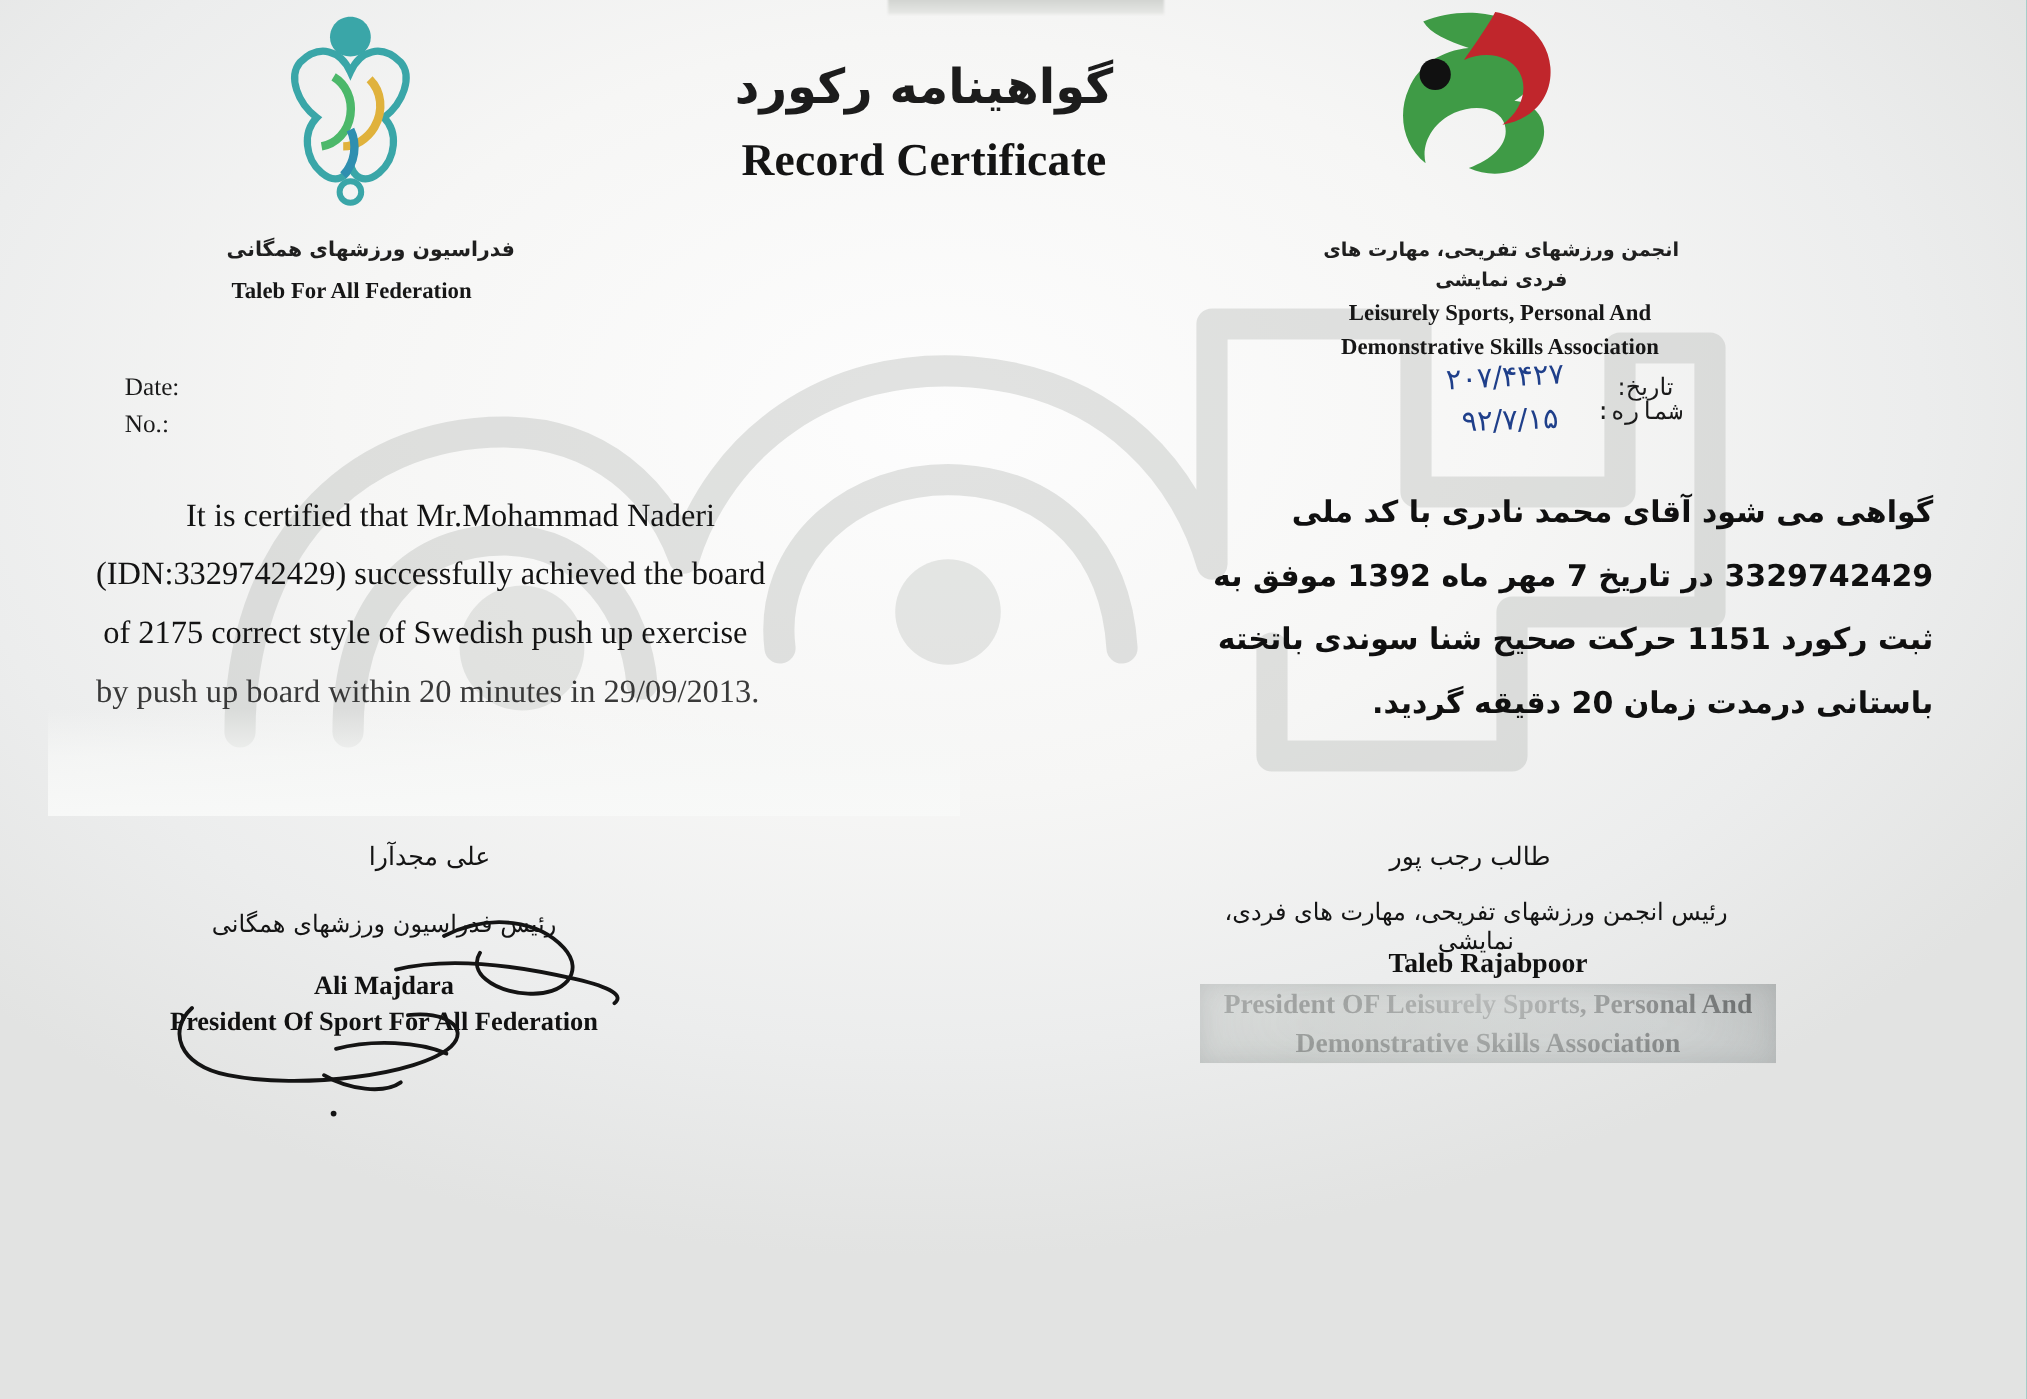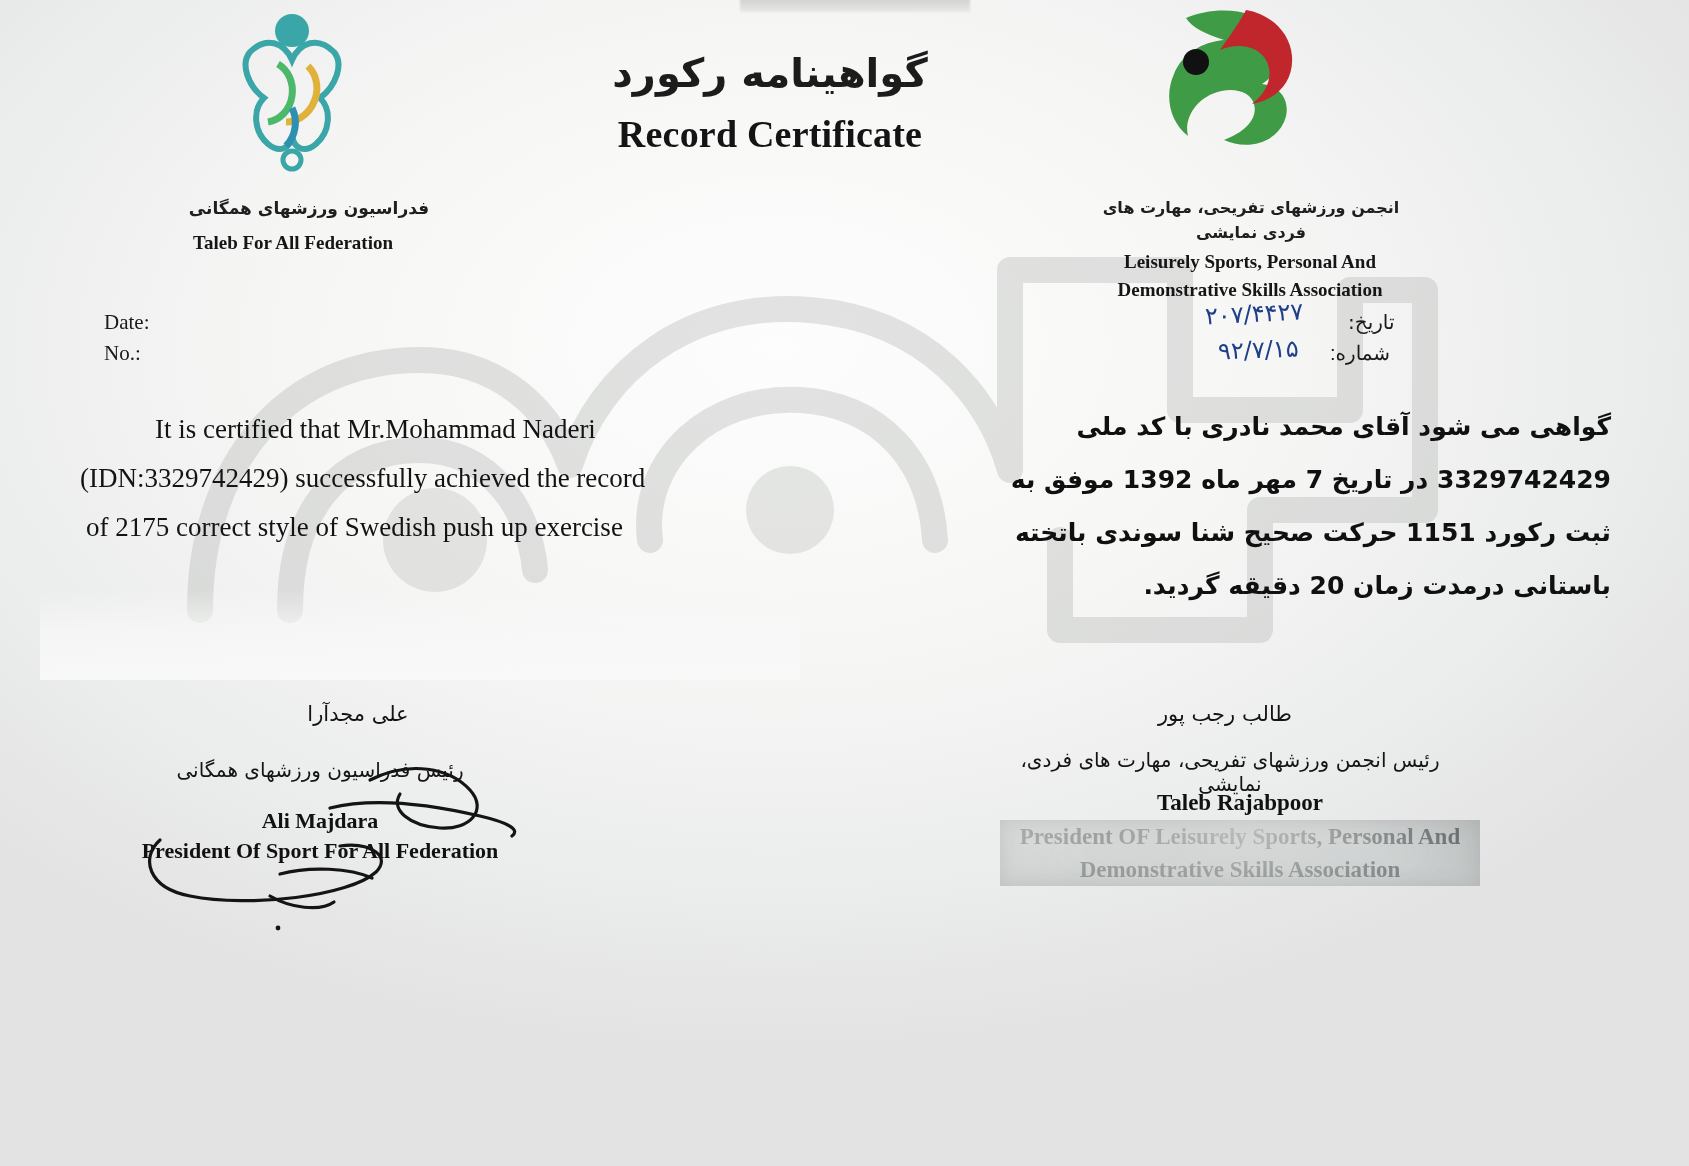--- a/index.html
+++ b/index.html
@@ -166,23 +166,23 @@
     left: 1348px;
     top: 310px;
     direction: rtl;
     font-family: "DejaVu Sans", sans-serif;
     font-size: 20px;
     color: #1a1a1a;
   }
   .meta-no-fa {
     position: absolute;
     left: 1330px;
-    top: 341px;
-    direction: rtl;
-    font-family: Liberation Sans, sans-serif;
+    top: 330px;
+    direction: rtl;
+    font-family: Liberation Mono, monospace;
     font-size: 20px;
     color: #1a1a1a;
   }
   .hand-date {
     position: absolute;
     left: 1205px;
     top: 300px;
     font-family: "DejaVu Sans", sans-serif;
     font-size: 24px;
     color: #1f3f8a;
@@ -403,22 +403,23 @@
 
   <div class="meta-date-en">Date:</div>
   <div class="meta-no-en">No.:</div>
   <div class="meta-date-fa">تاریخ:</div>
   <div class="meta-no-fa">شماره:</div>
   <div class="hand-date">۲۰۷/۴۴۲۷</div>
   <div class="hand-no">۹۲/۷/۱۵</div>
 
   <div class="body-en">
     <div class="l1">It is certified that Mr.Mohammad Naderi</div>
-    <div class="l2">(IDN:3329742429) successfully achieved the record</div>
+    <div class="l2">(IDN:3329742429) successfully achieved the board</div>
     <div class="l3">of 2175 correct style of Swedish push up exercise</div>
+    <div class="l4">by push up board within 20 minutes in 29/09/2013.</div>
   </div>
   <div class="glare-strip"></div>
 
   <div class="body-fa">
     <div>گواهی می شود آقای محمد نادری با کد ملی</div>
     <div>3329742429 در تاریخ 7 مهر ماه 1392 موفق به</div>
     <div>ثبت رکورد 1151 حرکت صحیح شنا سوندی باتخته</div>
     <div>باستانی درمدت زمان 20 دقیقه گردید.</div>
   </div>
 

